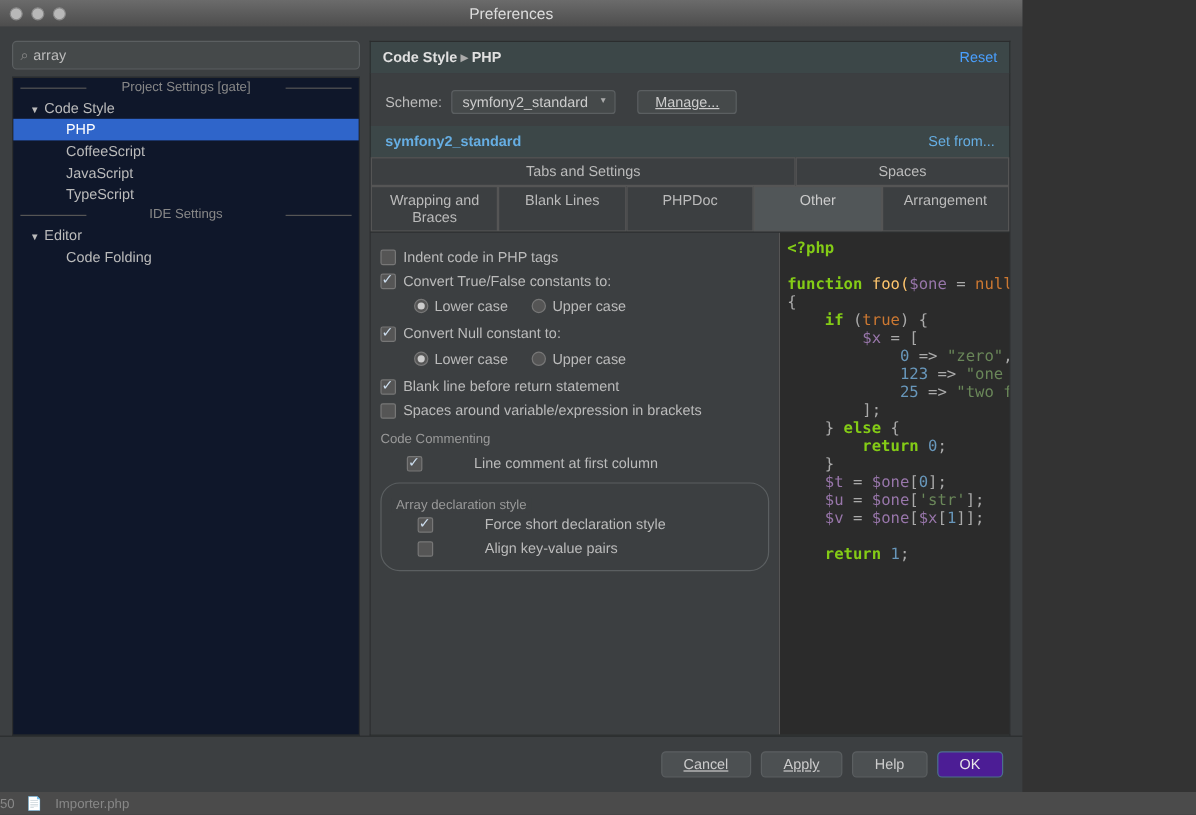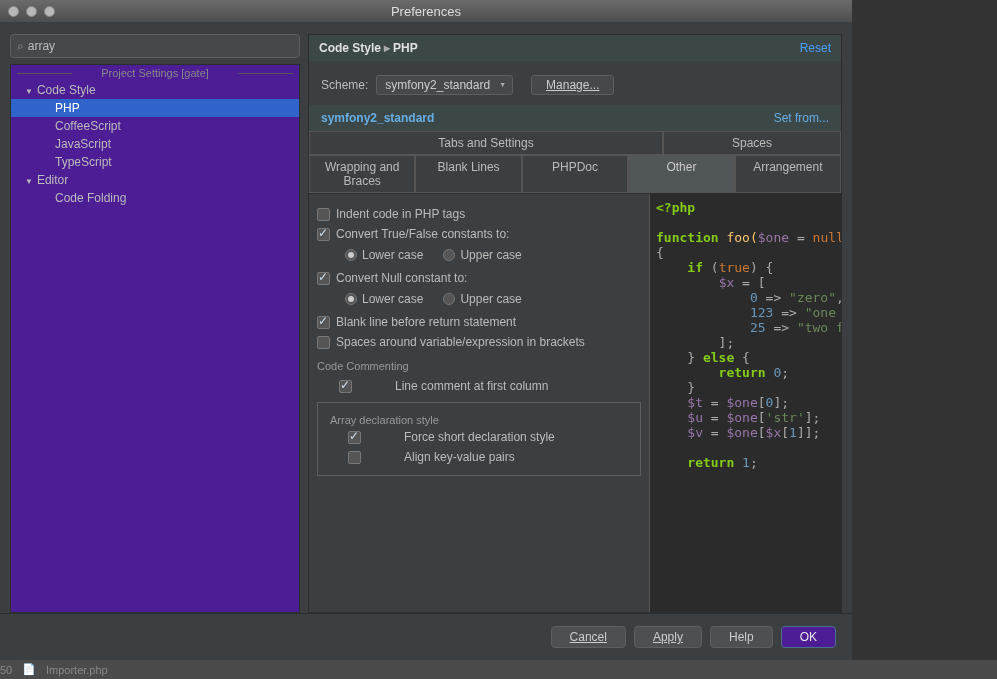--- a/index.html
+++ b/index.html
@@ -56,21 +56,21 @@
     gap: 4px;
   }
   .search-box input {
     background: transparent; border: none; outline: none; color: #bbb; flex: 1;
     font-size: 12px;
   }
   .tree {
     flex: 1;
     margin-top: 6px;
     border: 1px solid #2b2d2e;
-    background: #4c1d95;
+    background: #0f172a;
     overflow: auto;
   }
   .tree-section-title {
     color: #888;
     text-align: center;
     font-size: 11px;
     padding: 2px 0;
     position: relative;
   }
   .tree-section-title::before, .tree-section-title::after {
@@ -179,21 +179,21 @@
   .chk-row { display:flex; align-items:center; gap:6px; padding:3px 0; }
   .chk-row.indent { padding-left: 22px; gap: 43px; }
   .chk { width:13px; height:13px; border:1px solid #777; background:#555; border-radius:2px; position:relative; flex-shrink:0; }
   .chk.checked::after { content:"✓"; color:#ccddee; position:absolute; top:-3px; left:0; font-size:12px; }
   .radio-group { display:flex; gap:20px; padding:4px 0 6px 28px; }
   .radio-opt { display:flex; align-items:center; gap:5px; }
   .radio { width:12px; height:12px; border:1px solid #777; border-radius:50%; background:#555; position:relative; flex-shrink:0; }
   .radio.sel::after { content:""; position:absolute; width:6px; height:6px; border-radius:50%; background:#ccc; top:2px; left:2px; }
   .section-lbl { color:#999; padding:8px 0 4px 0; font-size:11px; }
   .fieldset {
-    border:1px solid #5b5f61; border-radius:0; padding:10px 8px 8px 8px;
+    border:1px solid #5b5f61; border-radius:16px; padding:10px 8px 8px 8px;
     margin-top:6px;
   }
   .fieldset-legend { color:#999; font-size:11px; margin-top:-18px; background:#3c3f41; padding:0 4px; display:inline-block; }
   .preview-pane pre { white-space: pre; }
   .kw { color:#84cc16;font-weight:bold; }
   .func { color:#ffc66d; }
   .var { color:#9876aa; }
   .null { color:#cc7832; }
   .num { color:#6897bb; }
   .str { color:#6a8759; }
@@ -233,20 +233,21 @@
         <span style="color:#888;">⌕</span>
         <input value="array" style="">
       </div>
       <div class="tree">
         <div class="tree-section-title">Project Settings [gate]</div>
         <div class="tree-item"><span class="arrow"></span><span>Code Style</span></div>
         <div class="tree-item child selected">PHP</div>
         <div class="tree-item child">CoffeeScript</div>
         <div class="tree-item child">JavaScript</div>
         <div class="tree-item child">TypeScript</div>
+        <div class="tree-section-title">IDE Settings</div>
         <div class="tree-item"><span class="arrow"></span><span>Editor</span></div>
         <div class="tree-item child">Code Folding</div>
       </div>
     </div>
 
     <div class="main">
       <div class="main-header">
         <div class="breadcrumb">
           <span>Code Style</span><span class="sep">▸</span><span>PHP</span>
         </div>

